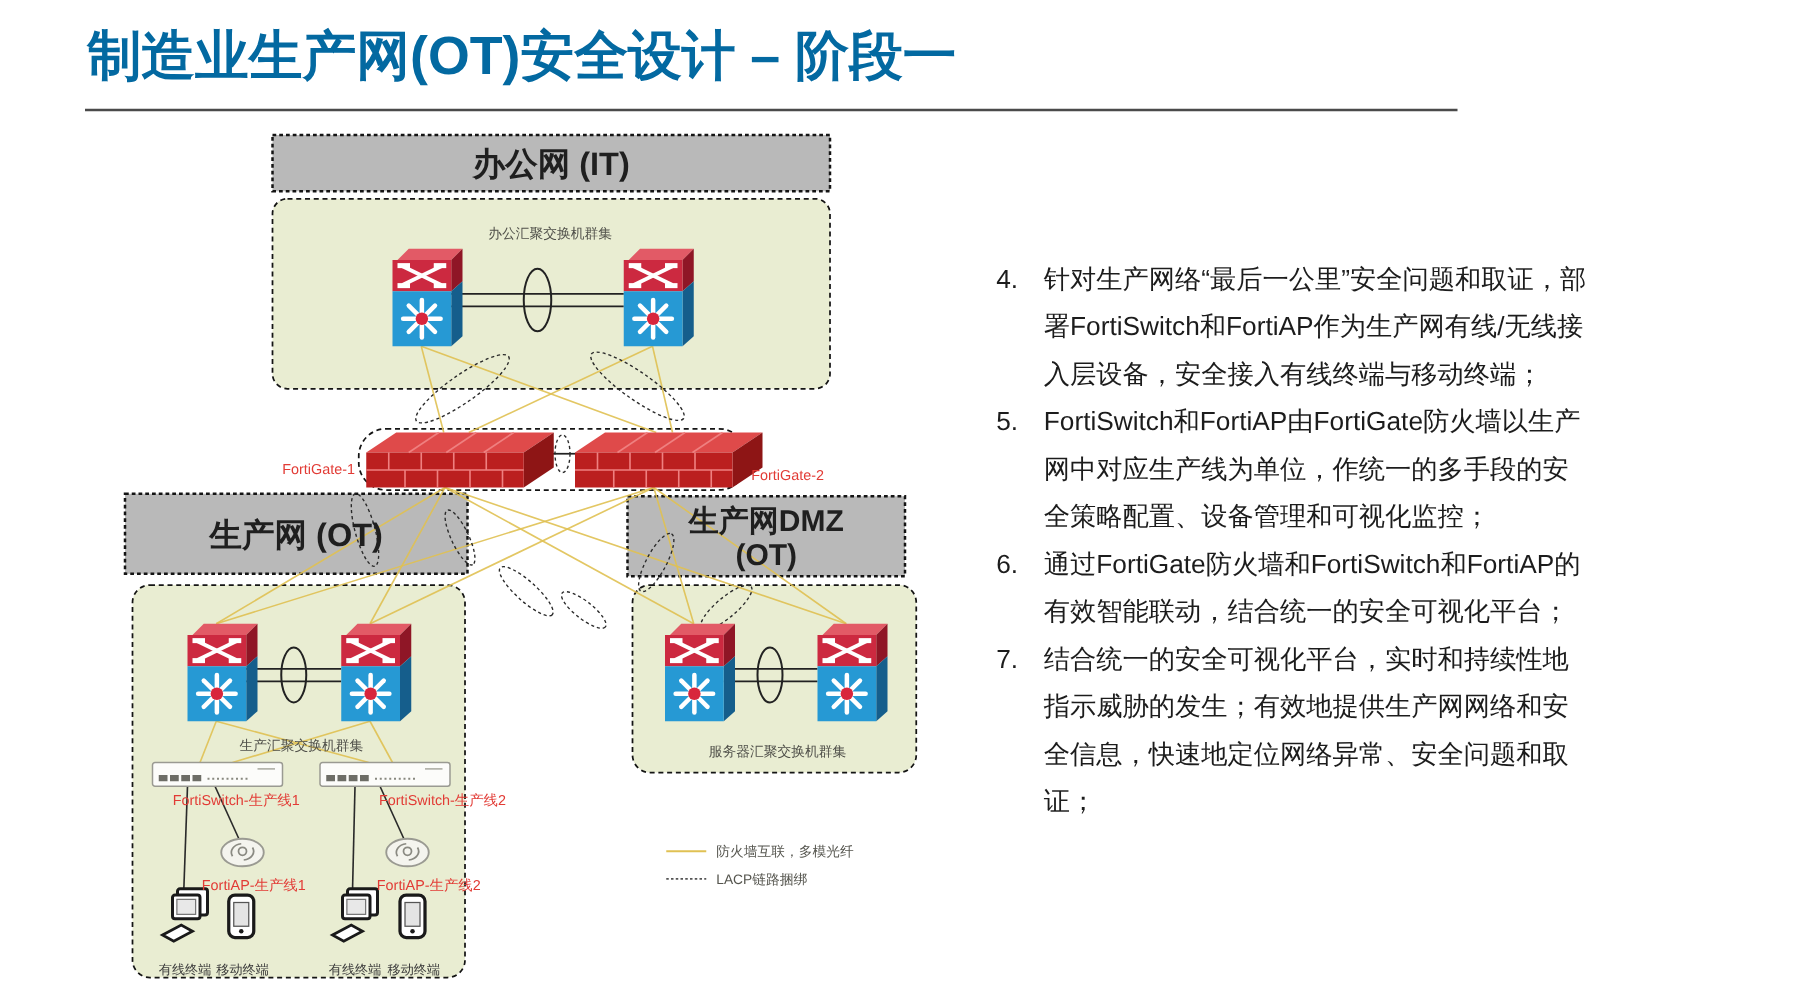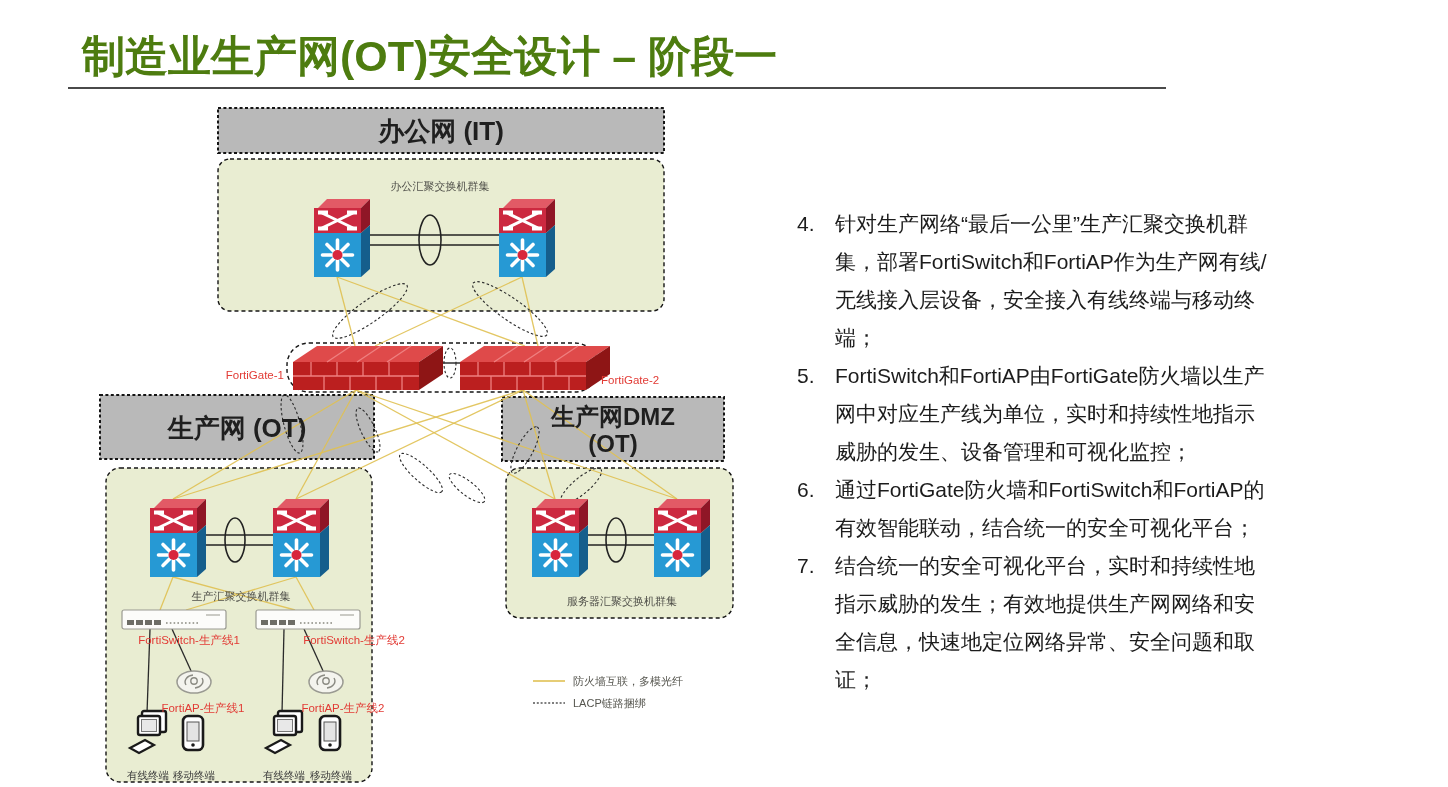--- a/index.html
+++ b/index.html
@@ -1,19 +1,19 @@
 <!DOCTYPE html>
 <html><head>
 <meta charset="utf-8">
 <style>
   html,body{margin:0;padding:0;background:#ffffff;}
   body{font-family:"Liberation Sans","DejaVu Sans",sans-serif;}
   .slide{position:relative;width:1448px;height:787px;background:#fff;overflow:hidden;}
-  .title{position:absolute;left:70px;top:16px;margin:12px;font-size:43px;font-weight:800;
-         letter-spacing:0px;color:#4d7c0f;white-space:nowrap;}
+  .title{position:absolute;left:70px;top:16px;margin:0;font-size:43px;font-weight:800;
+         letter-spacing:0px;color:#0369a1;white-space:nowrap;}
   .title-rule{position:absolute;left:68px;top:87px;width:1098px;border-top:2px solid #4a4a4a;}
   .diagram{position:absolute;left:90px;top:95px;width:700px;height:695px;}
   .notes{position:absolute;left:797px;top:205px;width:472px;margin:0;padding:0;list-style:none;}
   .notes li{display:flex;font-size:21px;line-height:38px;color:#1c1c1c;}
   .notes .num{width:38px;flex:none;}
   .notes .txt{flex:1;}
   
   text{font-family:"Liberation Sans","DejaVu Sans",sans-serif;}
   .zone-title{font-size:26px;font-weight:bold;fill:#1f1f1f;}
   .zone-title-sm{font-size:24px;font-weight:bold;fill:#1f1f1f;}
@@ -219,25 +219,25 @@
         <text class="legend-label" x="483" y="590">防火墙互联，多模光纤</text>
         <line x1="443" y1="608" x2="475" y2="608" stroke="#555" stroke-width="1.4" stroke-dasharray="2 1.8"></line>
         <text class="legend-label" x="483" y="612">LACP链路捆绑</text>
       </g>
     </svg>
   </div>
 
   <ol class="notes">
     <li>
       <span class="num">4.</span>
-      <span class="txt">针对生产网络“最后一公里”生产汇聚交换机群集，部署FortiSwitch和FortiAP作为生产网有线/无线接入层设备，安全接入有线终端与移动终端；</span>
+      <span class="txt">针对生产网络“最后一公里”安全问题和取证，部署FortiSwitch和FortiAP作为生产网有线/无线接入层设备，安全接入有线终端与移动终端；</span>
     </li>
     <li>
       <span class="num">5.</span>
-      <span class="txt">FortiSwitch和FortiAP由FortiGate防火墙以生产网中对应生产线为单位，实时和持续性地指示威胁的发生、设备管理和可视化监控；</span>
+      <span class="txt">FortiSwitch和FortiAP由FortiGate防火墙以生产网中对应生产线为单位，作统一的多手段的安全策略配置、设备管理和可视化监控；</span>
     </li>
     <li>
       <span class="num">6.</span>
       <span class="txt">通过FortiGate防火墙和FortiSwitch和FortiAP的有效智能联动，结合统一的安全可视化平台；</span>
     </li>
     <li>
       <span class="num">7.</span>
       <span class="txt">结合统一的安全可视化平台，实时和持续性地指示威胁的发生；有效地提供生产网网络和安全信息，快速地定位网络异常、安全问题和取证；</span>
     </li>
   </ol>

